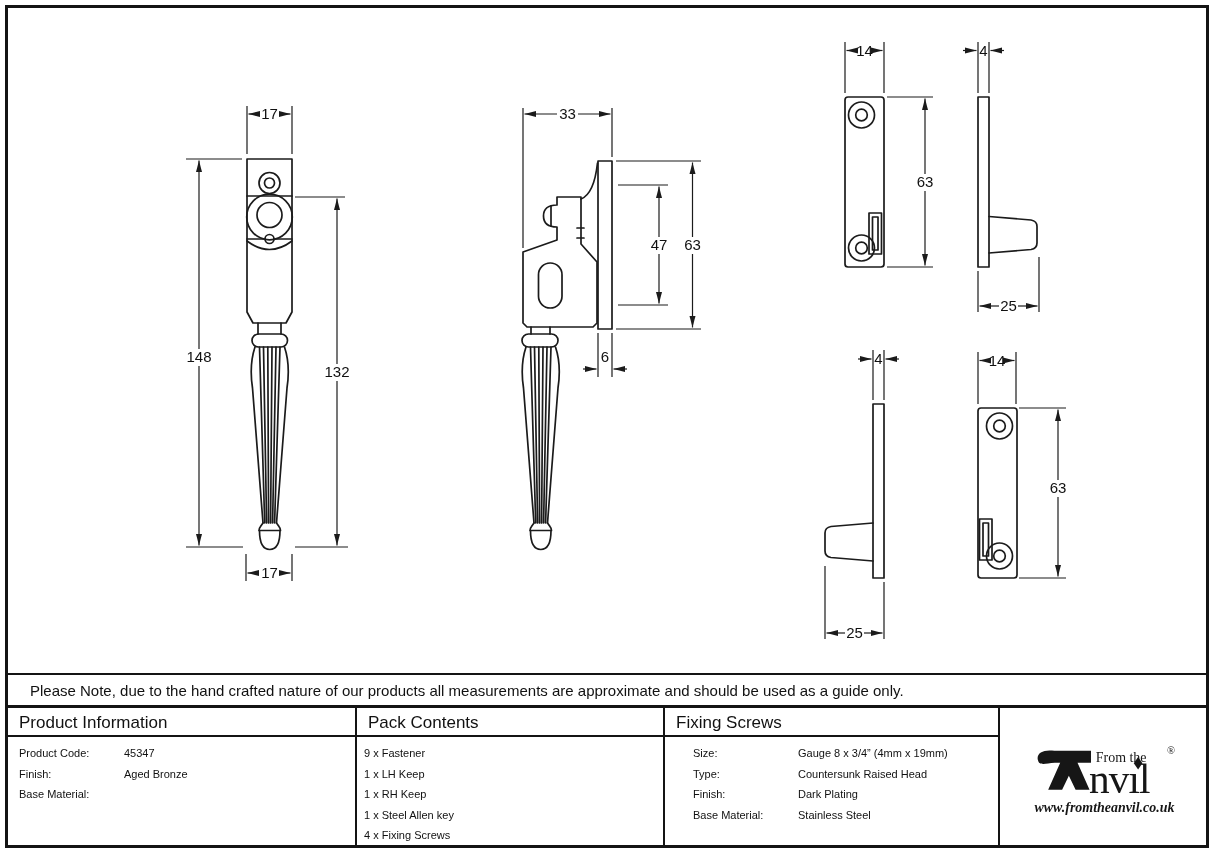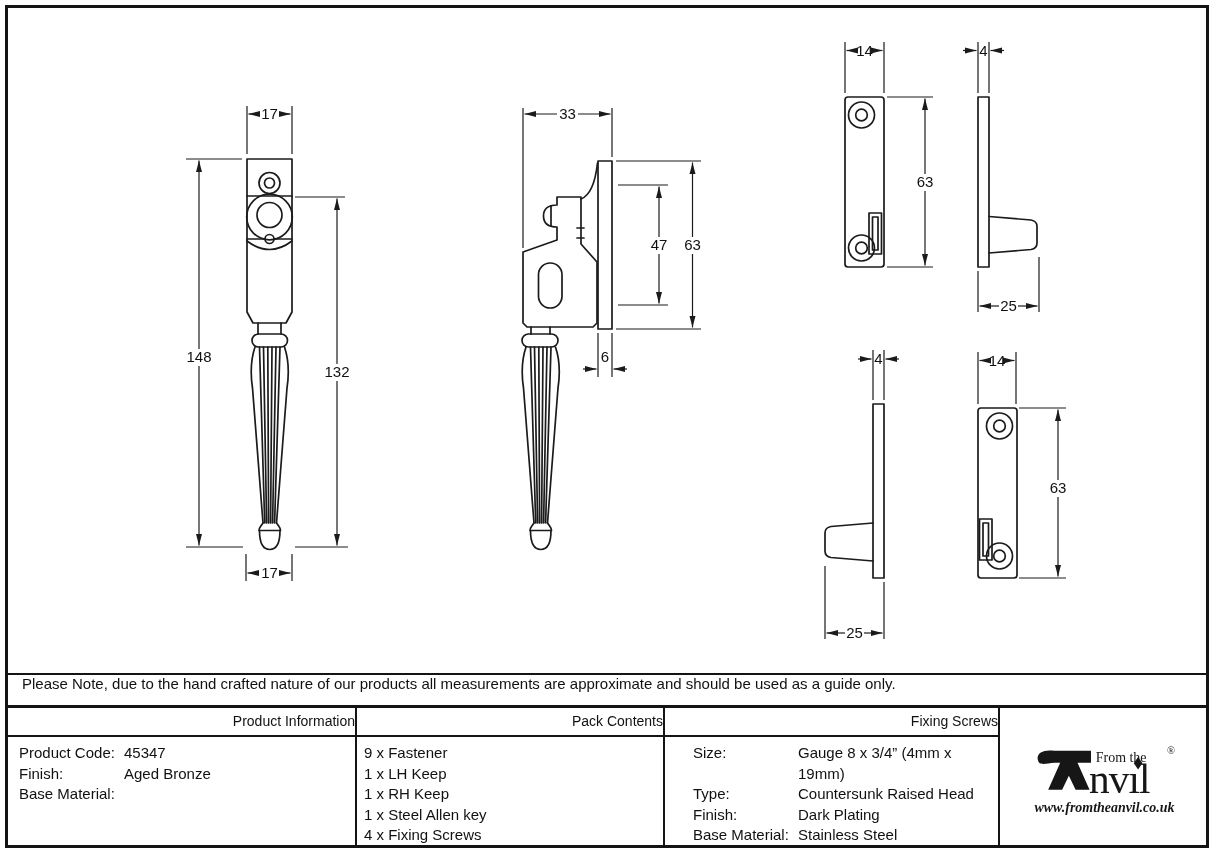--- a/index.html
+++ b/index.html
@@ -3,26 +3,26 @@
 <meta charset="utf-8">
 <style>
   html,body{margin:0;padding:0;background:#ffffff;width:1214px;height:853px;overflow:hidden;
     font-family:"Liberation Sans",sans-serif;color:#111;position:relative;}
   .frame{position:absolute;inset:5px;border:3px solid #141414;pointer-events:none;}
   #drawing{position:absolute;left:0;top:0;}
   .ln{stroke:#1b1b1b;stroke-width:1.7;fill:none;stroke-linecap:round;stroke-linejoin:round;}
   .dm{stroke:#1b1b1b;stroke-width:1.2;fill:none;}
   .dt{font:15px "Liberation Sans",sans-serif;fill:#111;text-anchor:middle;}
   .note-row{position:absolute;left:8px;right:8px;top:673px;height:32px;border-top:2px solid #141414;
-    box-sizing:border-box;display:flex;padding-left:14px;font-size:15px;}
+    box-sizing:border-box;display:flex;align-items:center;padding-left:22px;font-size:15px;}
   .spec-table{position:absolute;left:8px;right:8px;top:705px;bottom:8px;border-top:3px solid #141414;
     box-sizing:border-box;display:grid;grid-template-columns:349px 308px 335px 1fr;grid-template-rows:29px 1fr;}
-  .th{border-right:2px solid #141414;border-bottom:2px solid #141414;font-size:14px;
-    padding:5px 0 0 11px;box-sizing:border-box;text-align:right;}
-  .td{border-right:2px solid #141414;padding-top:6px;box-sizing:border-box;font-size:15px;}
+  .th{border-right:2px solid #141414;border-bottom:2px solid #141414;font-size:17px;
+    padding:5px 0 0 11px;box-sizing:border-box;}
+  .td{border-right:2px solid #141414;padding-top:6px;box-sizing:border-box;font-size:11px;}
   .kv{display:grid;grid-template-columns:105px 1fr;padding-left:11px;line-height:20.5px;}
   .kv3{display:grid;grid-template-columns:105px 1fr;padding-left:28px;line-height:20.5px;}
   .pc-item{padding-left:7px;line-height:20.5px;}
   .logo-cell{grid-column:4;grid-row:1/3;display:flex;align-items:center;justify-content:center;}
   .logo-cell svg{width:100%;height:100%;}
 </style>
 </head>
 <body>
 
 <svg id="drawing" width="1214" height="672" viewBox="0 0 1214 672">

